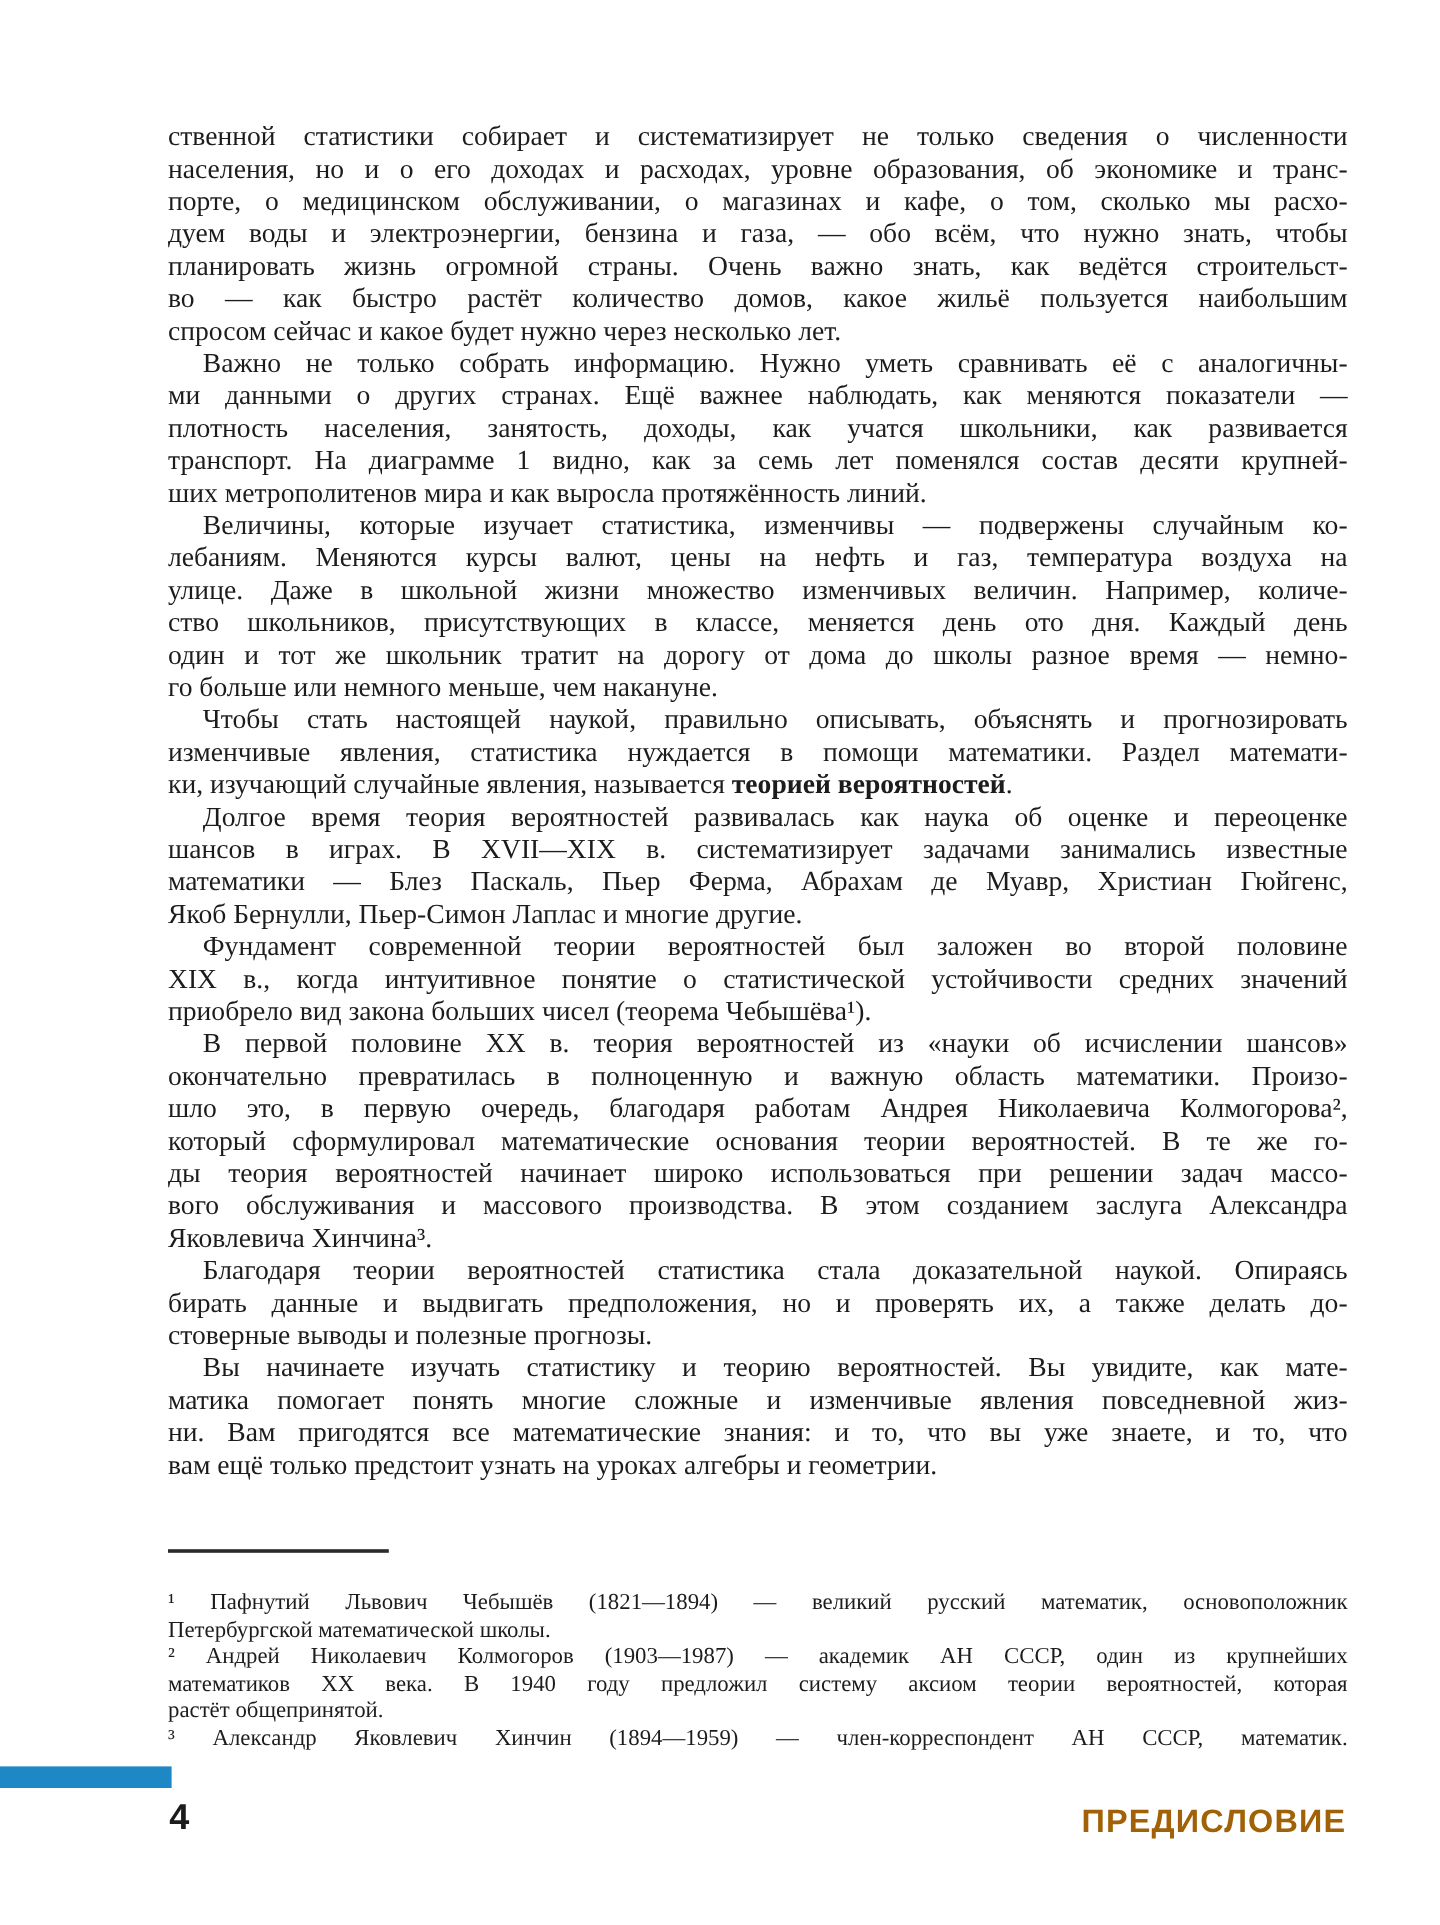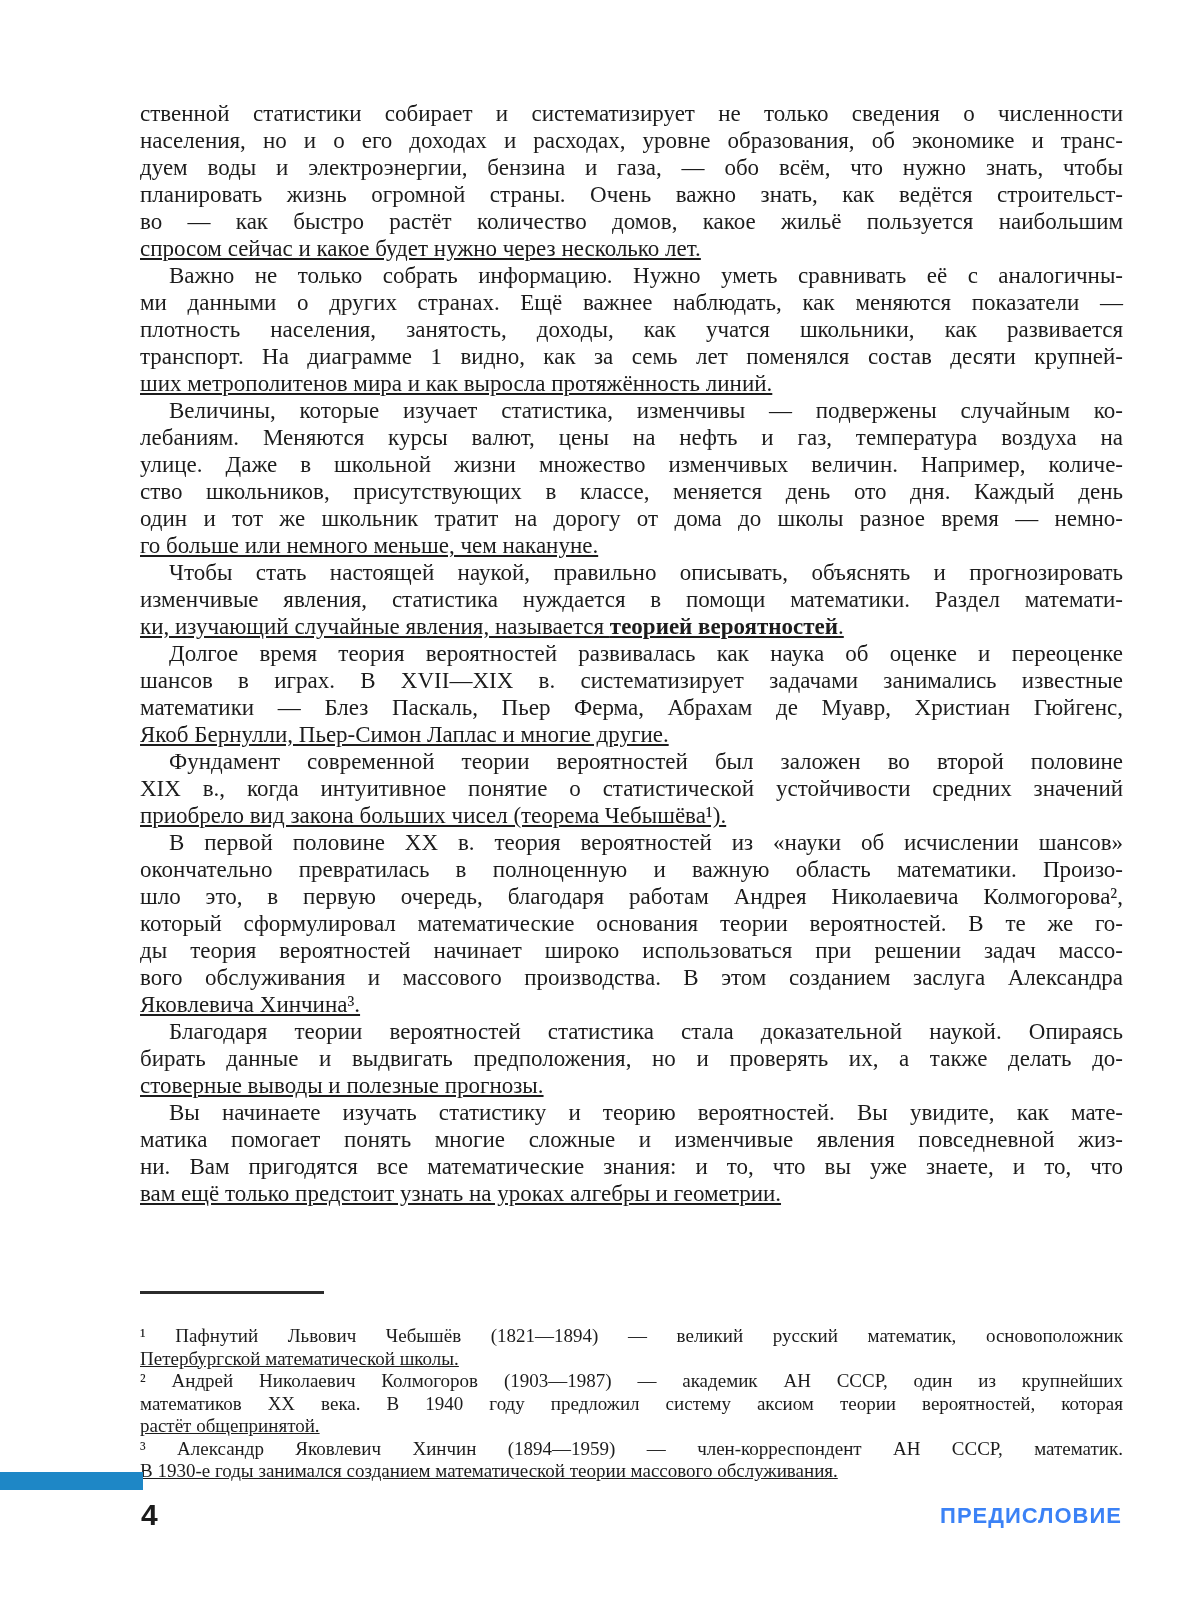--- a/index.html
+++ b/index.html
@@ -18,21 +18,21 @@
     top: 100px;
     width: 983px;
     font-size: 23px;
     line-height: 27px;
   }
   .para { margin: 0; }
   .line {
     text-align: justify;
     text-align-last: justify;
   }
-  .line.last { text-align-last: left; text-decoration: underline; }
+  .line.last { text-align-last: left; }
   .line.indent { text-indent: 29px; }
   .bold { font-weight: bold; }
   .footnote-rule {
     position: absolute;
     left: 140px;
     top: 1291px;
     width: 184px;
     height: 3px;
     background: #2b2b2b;
   }
@@ -60,33 +60,34 @@
     font-weight: bold;
     font-size: 30px;
     color: #1c1c1c;
   }
   .footer-title {
     position: absolute;
     right: 78px;
     top: 1503px;
     font-family: "Liberation Sans", sans-serif;
     font-weight: bold;
-    font-size: 22px;
+    font-size: 27px;
     letter-spacing: 1px;
-    color: #3b82f6;
+    color: #a16207;
   }
 </style>
 </head>
 <body>
 
 <div class="page">
   <div class="body-text">
       <div class="para">
         <div class="line">ственной статистики собирает и систематизирует не только сведения о численности</div>
         <div class="line">населения, но и о его доходах и расходах, уровне образования, об экономике и транс-</div>
+        <div class="line">порте, о медицинском обслуживании, о магазинах и кафе, о том, сколько мы расхо-</div>
         <div class="line">дуем воды и электроэнергии, бензина и газа, — обо всём, что нужно знать, чтобы</div>
         <div class="line">планировать жизнь огромной страны. Очень важно знать, как ведётся строительст-</div>
         <div class="line">во — как быстро растёт количество домов, какое жильё пользуется наибольшим</div>
         <div class="line last">спросом сейчас и какое будет нужно через несколько лет.</div>
       </div>
       <div class="para">
         <div class="line indent">Важно не только собрать информацию. Нужно уметь сравнивать её с аналогичны-</div>
         <div class="line">ми данными о других странах. Ещё важнее наблюдать, как меняются показатели —</div>
         <div class="line">плотность населения, занятость, доходы, как учатся школьники, как развивается</div>
         <div class="line">транспорт. На диаграмме 1 видно, как за семь лет поменялся состав десяти крупней-</div>
@@ -144,20 +145,19 @@
         <div class="line">¹ Пафнутий Львович Чебышёв (1821—1894) — великий русский математик, основоположник</div>
         <div class="line last">Петербургской математической школы.</div>
       </div>
       <div class="para">
         <div class="line">² Андрей Николаевич Колмогоров (1903—1987) — академик АН СССР, один из крупнейших</div>
         <div class="line">математиков XX века. В 1940 году предложил систему аксиом теории вероятностей, которая</div>
         <div class="line last">растёт общепринятой.</div>
       </div>
       <div class="para">
         <div class="line">³ Александр Яковлевич Хинчин (1894—1959) — член-корреспондент АН СССР, математик.</div>
-        <div class="line last">В 1930-е годы занимался созданием математической теории массового обслуживания.</div>
       </div>
     </div>
 
   <div class="accent-bar" style="background: rgb(30, 135, 198);"></div>
   <div class="page-number">4</div>
   <div class="footer-title">ПРЕДИСЛОВИЕ</div>
 </div>
 
 </body></html>

